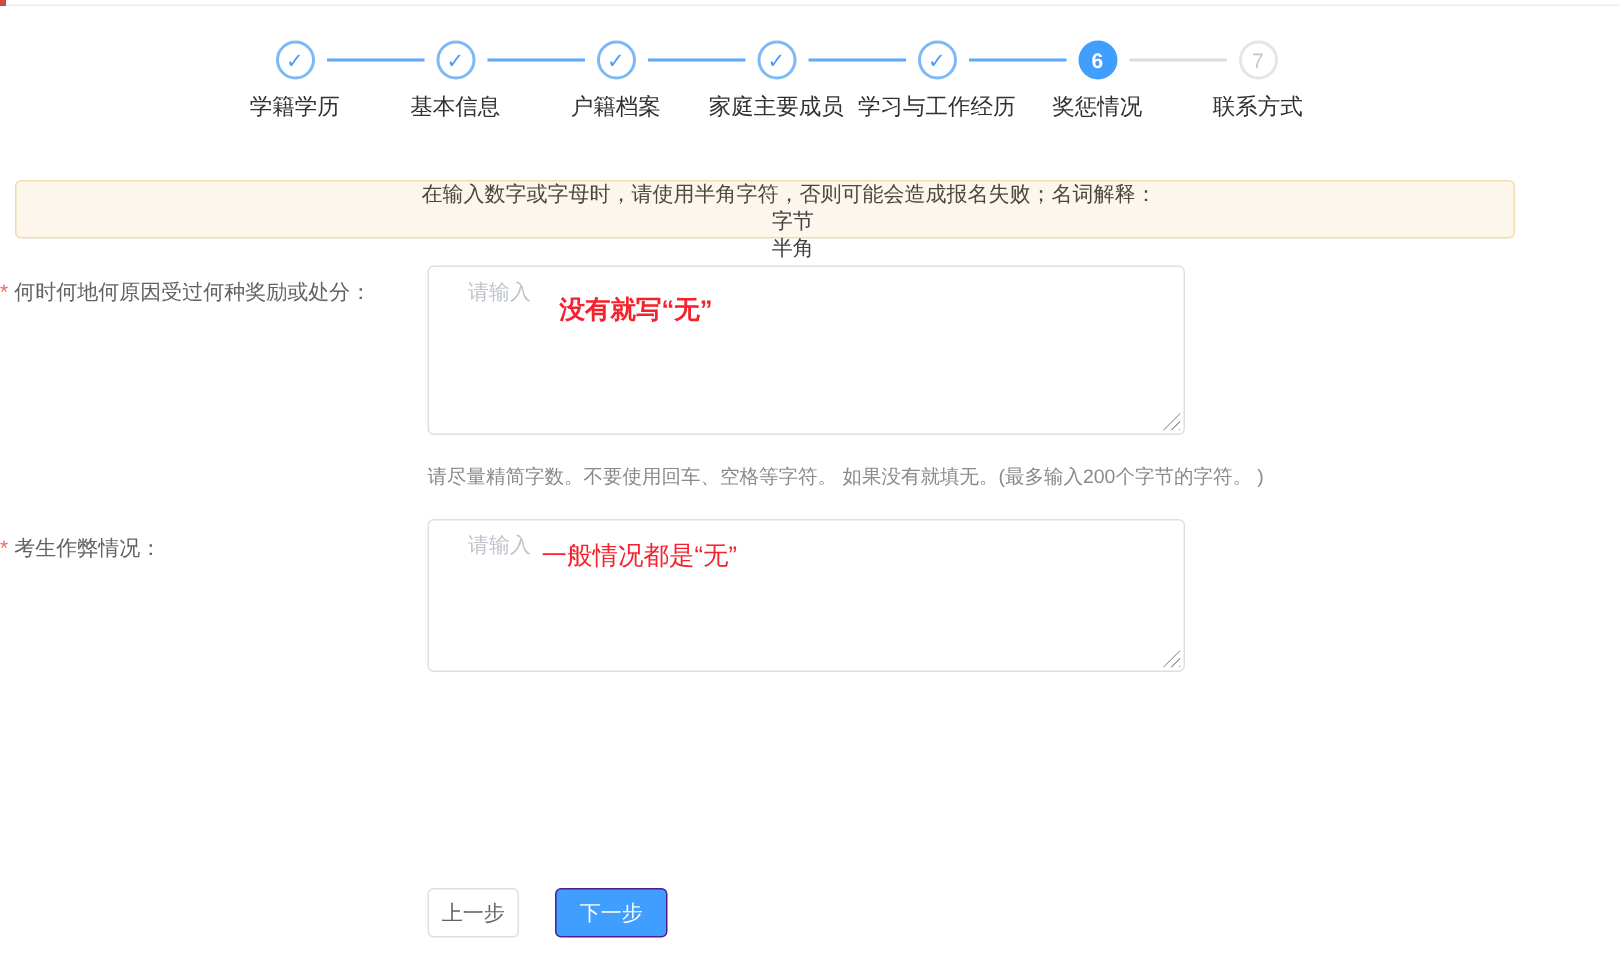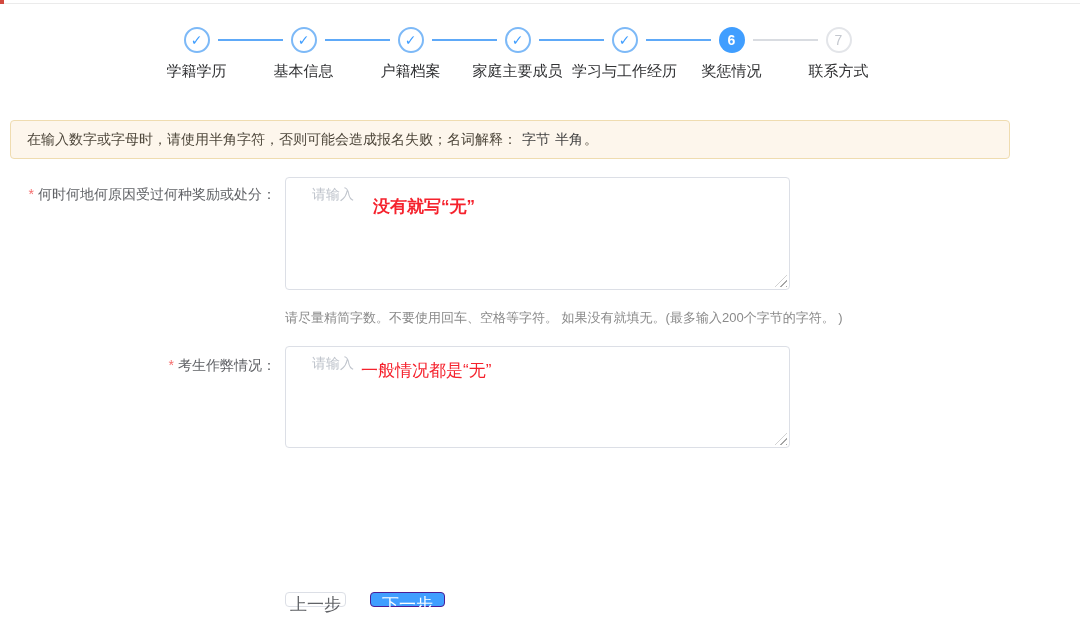--- a/index.html
+++ b/index.html
@@ -25,29 +25,29 @@
     position:absolute; top:12px; left:calc(50% + 21px); width:65px; height:2px;
     background:#5ea9f8; z-index:1;
   }
   .step .connector.connector-gray { background:#d9dce1; }
   .step .step-label { margin-top:9px; font-size:15px; color:#303133; white-space:nowrap; }
 
   
   .notice {
     position:absolute; left:10px; top:120px; width:1000px; height:39px;
     background:#fdf6ec; border:1px solid #efdcb0; border-radius:4px;
-    display:flex; align-items:center; padding-left:16px;
-    font-size:14px; color:#4d463a;
+    display:flex; align-items:center; padding-left:32px;
+    font-size:14px; color:#4d463a;flex-direction:column;
   }
   .notice a { color:#404040; text-decoration:none; margin-left:5px; cursor:pointer; }
   .notice .after { margin-left:1px; }
 
   
   .field-label {
-    position:absolute; left:0; width:276px; text-align:right;
+    position:absolute; left:0; width:276px; text-align:left;
     font-size:14px; color:#606266; line-height:20px;
   }
   .field-label .req { color:#f56c6c; margin-right:4px; }
   .ta-wrap { position:absolute; left:285px; width:505px; }
   .ta-wrap textarea {
     width:100%; height:100%; resize:none; outline:none;
     border:1px solid #dcdfe6; border-radius:4px; background:#fff;
     padding:8px 26px; font-size:14px; color:#606266;
     font-family: "Liberation Sans", "DejaVu Sans", sans-serif;
   }
@@ -61,22 +61,22 @@
     background: repeating-linear-gradient(135deg, #a6a6a6 0 1px, transparent 1px 4px);
     clip-path: polygon(100% 0, 100% 100%, 0 100%);
     cursor: nwse-resize;
   }
   .helper { position:absolute; left:285px; font-size:13px; color:#8a8a8a; line-height:26px; }
   #helper-1 { top:305px; width:620px; }
   #helper-2 { top:474px; width:768px; }
 
   
   .btn {
-    position:absolute; top:592px; height:15px; border-radius:4px;
-    font-size:17px; cursor:pointer;
+    position:absolute; top:592px; height:33px; border-radius:4px;
+    font-size:14px; cursor:pointer;
     font-family: Liberation Sans, sans-serif;
   }
   .btn-prev { left:285px; width:61px; background:#fff; border:1px solid #dcdfe6; color:#606266; }
   .btn-next { left:370px; width:75px; background:#409eff; border:1px solid #4c1d95; color:#fff; }
 </style>
 </head>
 <body>
 
 <div class="page">
   <div class="top-divider"></div>

